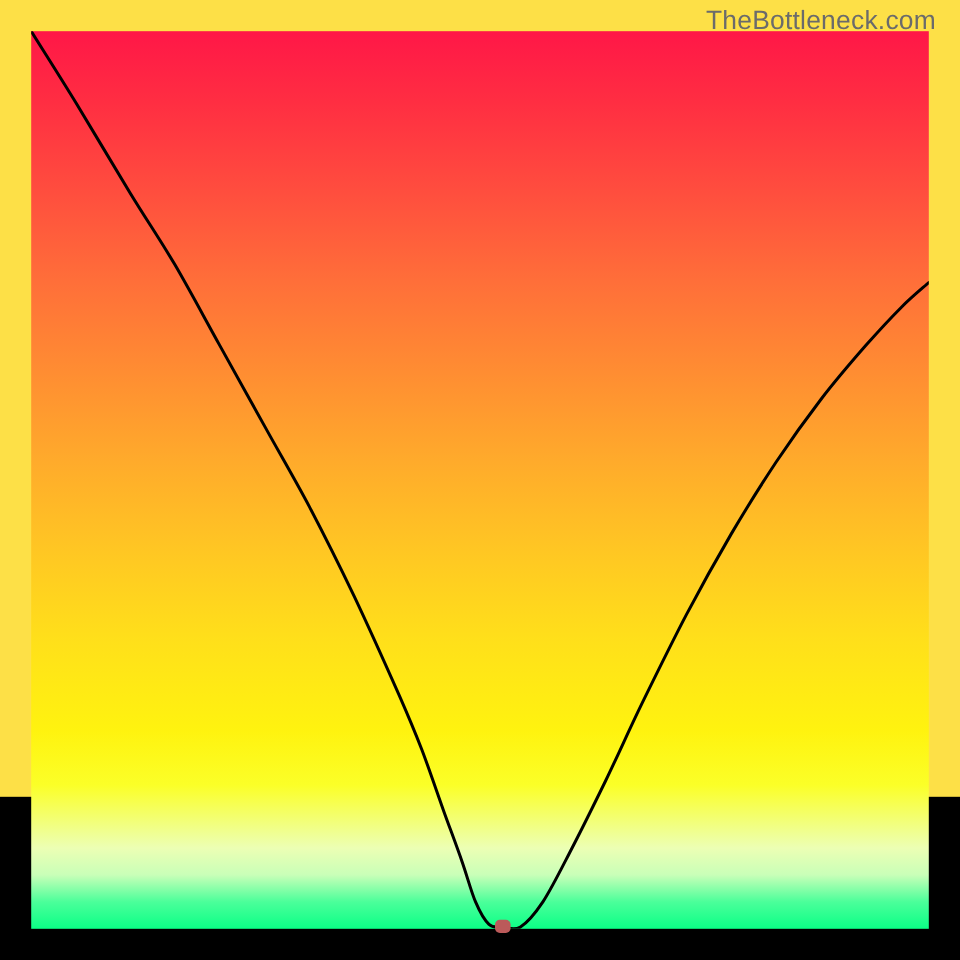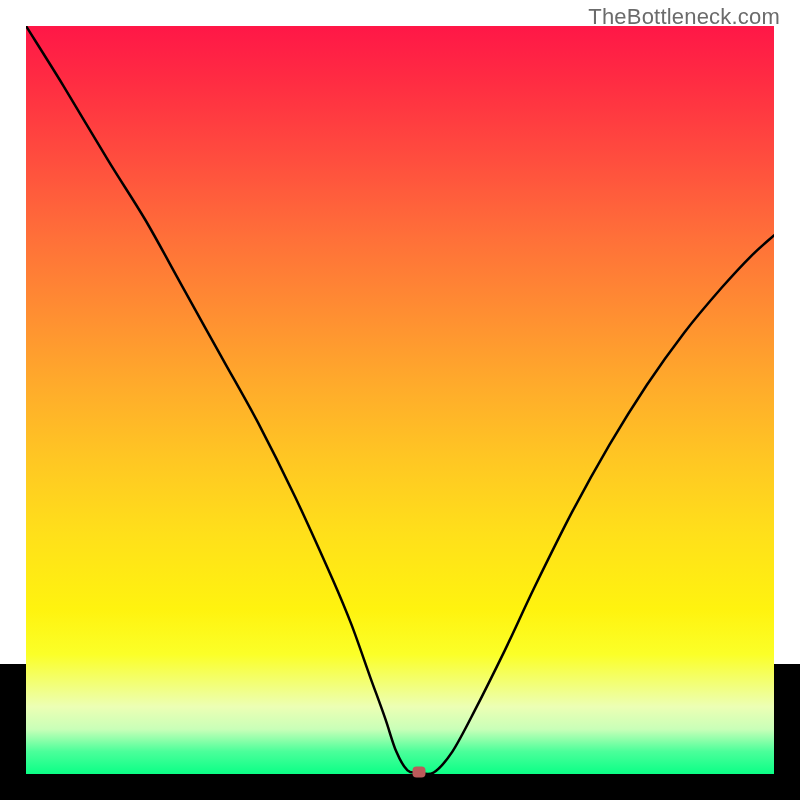--- a/index.html
+++ b/index.html
@@ -1,20 +1,20 @@
 <!DOCTYPE html>
 <html><head>
 <meta charset="utf-8">
 <style>
   * { margin: 0; padding: 0; box-sizing: border-box; }
   html, body { width: 800px; height: 800px; overflow: hidden; background: #000; }
   .frame {
     width: 800px;
     height: 664px;
-    background: #ffffff;
+    background: #fde047;
     position: relative;
     text-align: center;
   }
   .watermark {
     position: absolute;
     top: 4px;
     right: 20px;
     color: #6b6b6b;
     font-family: Arial, Helvetica, sans-serif;
     font-size: 22px;

